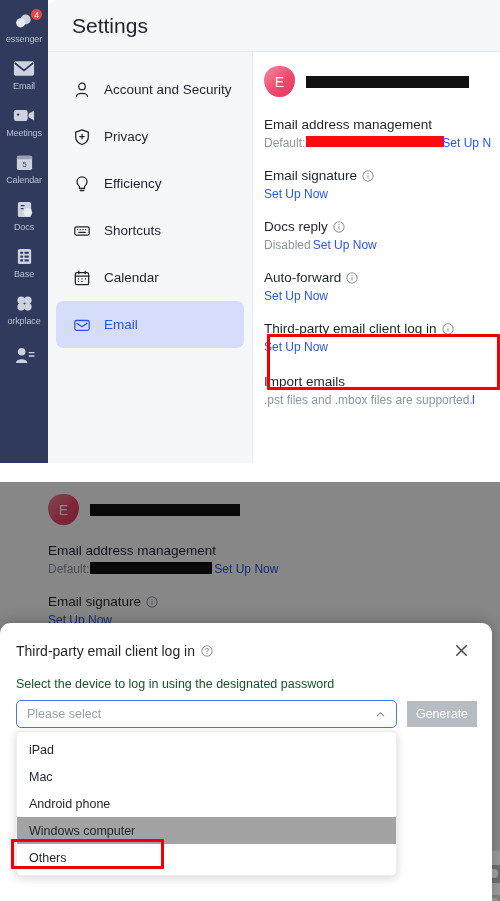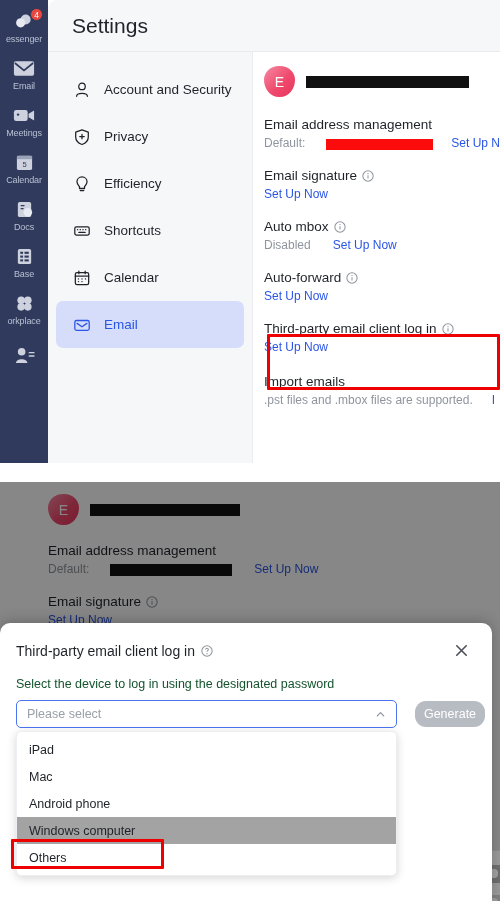--- a/index.html
+++ b/index.html
@@ -91,21 +91,21 @@
     flex: none;
   }
   .redact-black { height: 12px; background: #111111; display:inline-block; vertical-align: middle; }
   .redact-red { height: 11px; background: #fb0b0b; display:inline-block; vertical-align: middle; }
 
   .sect { margin-bottom: 18px; position: relative; }
   .sect-title {
     font-size: 13.5px; color: #1f2329; display: flex; align-items: center; gap: 5px;
     margin-bottom: 4px;
   }
-  .sect-sub { font-size: 12px; color: #8f959e; display: flex; align-items: flex-end; gap: 22px; white-space: nowrap; }
+  .sect-sub { font-size: 12px; color: #8f959e; display: flex; align-items: flex-start; gap: 2px; white-space: nowrap; }
   .link { color: #2a55e5; font-size: 12px; cursor: pointer; }
   .link-blue-sm { color: #2a55e5; font-size: 12px; }
   .info-ico { width: 12px; height: 12px; flex: none; display: block; }
   .i-stroke { stroke: #8f959e; fill: none; stroke-width: 1.2; }
 
   .redbox {
     position: absolute; border: 3px solid #ee0000; border-radius: 1px;
     pointer-events: none;
   }
 
@@ -144,31 +144,31 @@
   .modal-head {
     display: flex; align-items: center; justify-content: space-between;
     padding: 19px 22px 0 16px;
   }
   .modal-title { font-size: 14px; color: #1f2329; display: flex; align-items: center; gap: 6px; }
   .close-ico { width: 17px; height: 17px; cursor: pointer; display: block; }
   .c-stroke { stroke: #4a4f57; stroke-width: 1.7; stroke-linecap: round; }
 
   .modal-sub { font-size: 12.5px; color: #14532d; padding: 18px 0 0 16px; }
 
-  .field-row { display: flex; align-items: center; gap: 18px; padding: 9px 0 0 16px; }
+  .field-row { display: flex; align-items: center; gap: 10px; padding: 9px 0 0 16px; }
   .select-box {
     width: 381px; height: 28px; border: 1px solid #4a74f0; border-radius: 5px;
     display: flex; align-items: center; justify-content: space-between;
     padding: 0 10px; background: #fff;
   }
   .select-ph { font-size: 12.5px; color: #9aa0a8; }
   .chev { width: 11px; height: 11px; display: block; }
   .ch-stroke { stroke: #8f959e; fill: none; stroke-width: 1.4; stroke-linecap: round; stroke-linejoin: round; }
   .gen-btn {
-    width: 70px; height: 26px; border-radius: 11px; background: #b7bbc2;
+    width: 70px; height: 26px; border-radius: 0; background: #b7bbc2;
     color: #fff; font-size: 12.5px; border: none;
     display: flex; align-items: center; justify-content: center;
     font-family: "Liberation Sans", sans-serif;
   }
 
   .dropdown {
     position: absolute; left: 16px; top: 108px; width: 381px;
     background: #fff; border-radius: 5px;
     box-shadow: 0 2px 10px rgba(0,0,0,0.17); border: 1px solid #eceef1;
     padding: 4px 0; overflow: hidden;
@@ -367,21 +367,21 @@
                   <circle cx="7" cy="4.2" r="0.75" fill="#8f959e"></circle>
               </svg>
             </div>
             <div class="sect-sub">
               <span class="link">Set Up Now</span>
             </div>
           </div>
 
           <div class="sect">
             <div class="sect-title">
-              <span>Auto mbox</span>
+              <span>Docs reply</span>
               <svg class="info-ico" viewBox="0 0 14 14">
                 <circle cx="7" cy="7" r="6" class="i-stroke"></circle>
                 <path d="M7 6.2 V10" class="i-stroke"></path>
                   <circle cx="7" cy="4.2" r="0.75" fill="#8f959e"></circle>
               </svg>
             </div>
             <div class="sect-sub">
               <span>Disabled</span>
               <span class="link">Set Up Now</span>
             </div>

